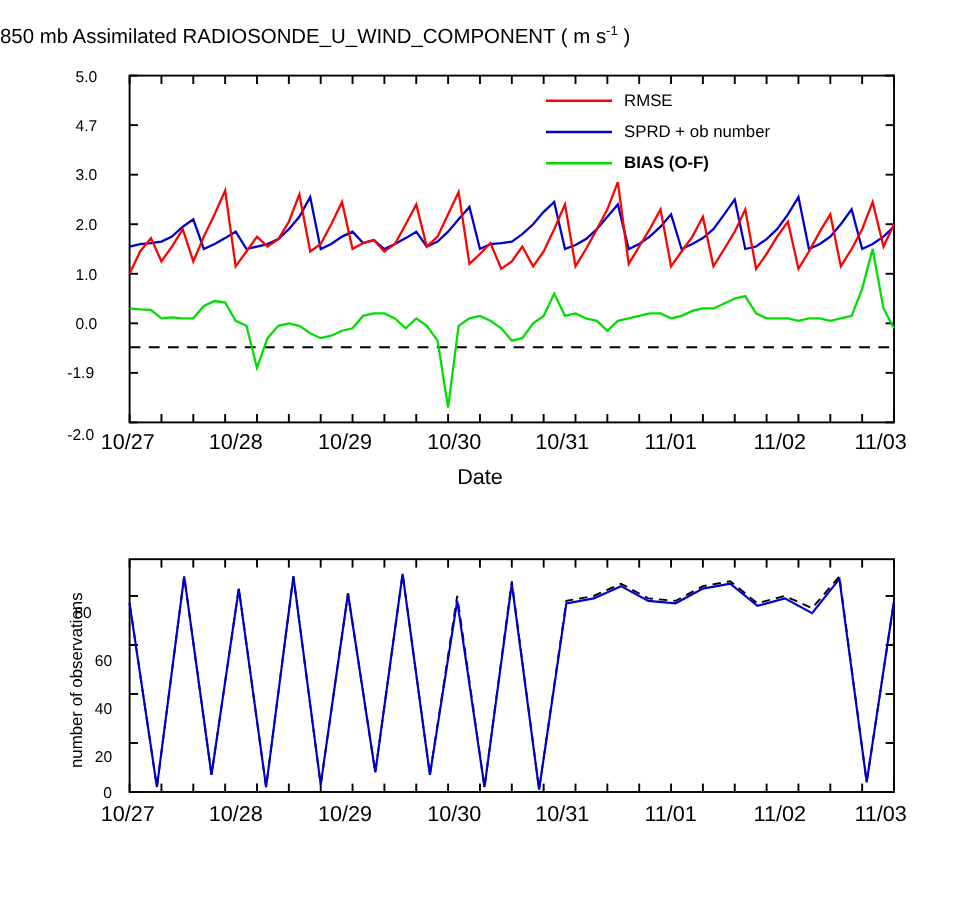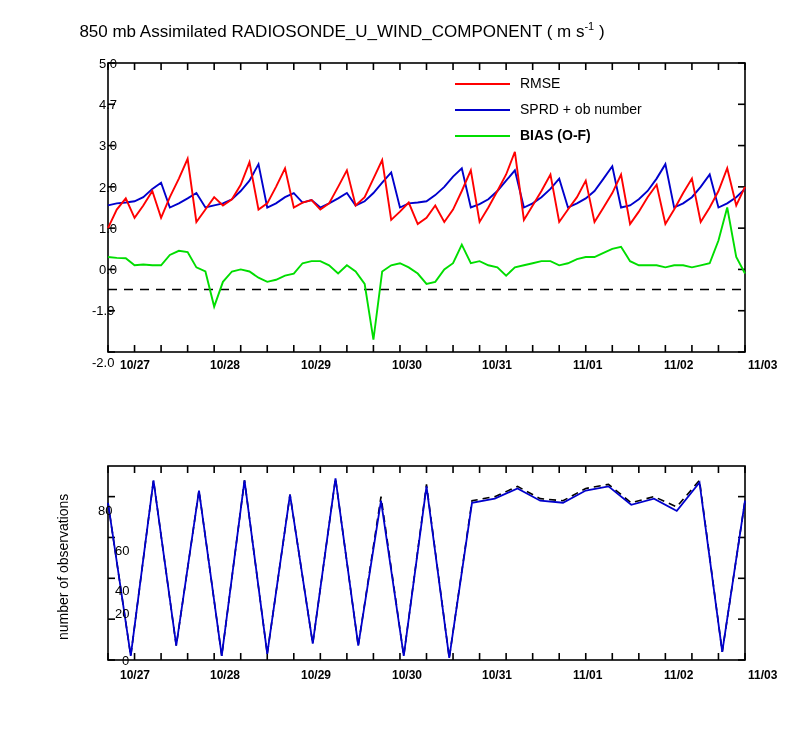--- a/index.html
+++ b/index.html
@@ -20,21 +20,20 @@
     left: 0;
     top: 0;
     width: 800px;
     height: 750px;
   }
   .title {
     position: absolute;
     left: 0;
     top: 20px;
     width: 684px;
-    text-align: center;
     font-size: 17px;
     letter-spacing: 0px;
     white-space: nowrap;
   }
   .title sup {
     font-size: 11px;
     vertical-align: super;
   }
   .axis-label-x {
     position: absolute;
@@ -45,25 +44,24 @@
     position: absolute;
     font-size: 14px;
     transform: rotate(-90deg);
     transform-origin: left top;
     white-space: nowrap;
   }
   .tick-label {
     position: absolute;
     font-size: 13px;
     white-space: nowrap;
-    margin-left: 36px;
   }
   .tick-label.xlab {
-    font-weight: bold;
-    font-size: 12px;
+    font-weight: normal;
+    font-size: 18px;
   }
   .legend-entry {
     position: absolute;
     font-size: 14px;
     white-space: nowrap;
   }
   svg {
     position: absolute;
     left: 0;
     top: 0;
@@ -178,20 +176,21 @@
 
   <div class="tick-label xlab" style="left:84px; top:358px;">10/27</div>
   <div class="tick-label xlab" style="left:174px; top:358px;">10/28</div>
   <div class="tick-label xlab" style="left:265px; top:358px;">10/29</div>
   <div class="tick-label xlab" style="left:356px; top:358px;">10/30</div>
   <div class="tick-label xlab" style="left:446px; top:358px;">10/31</div>
   <div class="tick-label xlab" style="left:537px; top:358px;">11/01</div>
   <div class="tick-label xlab" style="left:628px; top:358px;">11/02</div>
   <div class="tick-label xlab" style="left:712px; top:358px;">11/03</div>
 
+  <div class="axis-label-x" style="left:0; top:387px; width:800px;">Date</div>
 
   <svg id="bottom-svg" width="800" height="750">
 
     <rect x="108" y="466" width="637" height="194" fill="none" stroke="#000" stroke-width="1.6"></rect>
     <g id="bot-xticks">
         <line x1="108" x2="108" y1="660" y2="653" stroke="#000" stroke-width="1.6"></line>
         <line x1="108" x2="108" y1="466" y2="473" stroke="#000" stroke-width="1.6"></line>
         <line x1="134.54166666666666" x2="134.54166666666666" y1="660" y2="653" stroke="#000" stroke-width="1.6"></line>
         <line x1="134.54166666666666" x2="134.54166666666666" y1="466" y2="473" stroke="#000" stroke-width="1.6"></line>
         <line x1="161.08333333333331" x2="161.08333333333331" y1="660" y2="653" stroke="#000" stroke-width="1.6"></line>
@@ -253,21 +252,21 @@
         <line y1="496.63157894736844" y2="496.63157894736844" x1="108" x2="115" stroke="#000" stroke-width="1.6"></line>
         <line y1="496.63157894736844" y2="496.63157894736844" x1="745" x2="738" stroke="#000" stroke-width="1.6"></line>
       </g>
     <polyline id="bot-possible" fill="none" stroke="#000000" stroke-width="1.6" stroke-dasharray="7,5" points="108.00,502.76 130.75,655.92 153.50,480.29 176.25,645.71 199.00,490.51 221.75,655.92 244.50,480.29 267.25,653.87 290.00,494.59 312.75,643.66 335.50,478.25 358.25,645.71 381.00,496.63 403.75,655.92 426.50,484.38 449.25,657.96 472.00,500.72 494.75,496.63 517.50,486.42 540.25,498.67 563.00,500.72 585.75,488.46 608.50,484.38 631.25,502.76 654.00,496.63 676.75,506.84 699.50,480.29 722.25,651.83 745.00,500.72"></polyline>
     <polyline id="bot-used" fill="none" stroke="#0000cc" stroke-width="1.8" points="108.00,502.76 130.75,655.92 153.50,480.29 176.25,645.71 199.00,490.51 221.75,655.92 244.50,480.29 267.25,653.87 290.00,494.59 312.75,643.66 335.50,478.25 358.25,645.71 381.00,500.72 403.75,655.92 426.50,486.42 449.25,657.96 472.00,502.76 494.75,498.67 517.50,488.46 540.25,500.72 563.00,502.76 585.75,490.51 608.50,486.42 631.25,504.80 654.00,498.67 676.75,510.93 699.50,482.34 722.25,651.83 745.00,500.72"></polyline>
   </svg>
 
   <div class="tick-label" style="left:62px; top:503px;">80</div>
   <div class="tick-label" style="left:79px; top:543px;text-align:right;">60</div>
   <div class="tick-label" style="left:79px; top:583px;">40</div>
-  <div class="tick-label" style="left:79px; top:606px;">20</div>
+  <div class="tick-label" style="left:79px; top:623px;">20</div>
   <div class="tick-label" style="left:86px; top:653px;">0</div>
 
   <div class="tick-label xlab" style="left:84px; top:668px;">10/27</div>
   <div class="tick-label xlab" style="left:174px; top:668px;">10/28</div>
   <div class="tick-label xlab" style="left:265px; top:668px;">10/29</div>
   <div class="tick-label xlab" style="left:356px; top:668px;">10/30</div>
   <div class="tick-label xlab" style="left:446px; top:668px;">10/31</div>
   <div class="tick-label xlab" style="left:537px; top:668px;">11/01</div>
   <div class="tick-label xlab" style="left:628px; top:668px;">11/02</div>
   <div class="tick-label xlab" style="left:712px; top:668px;">11/03</div>

